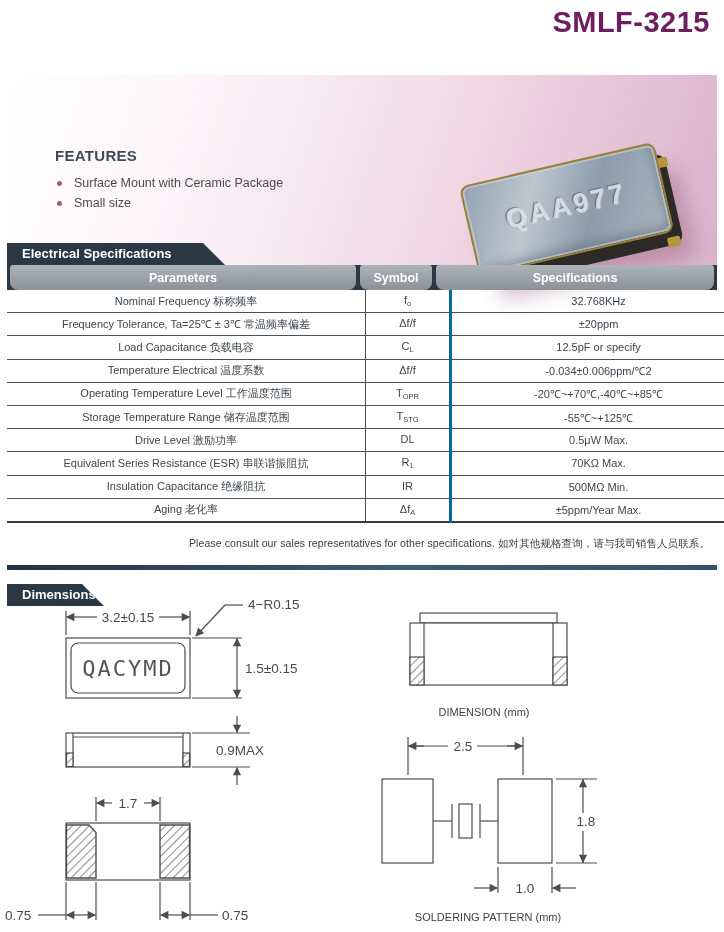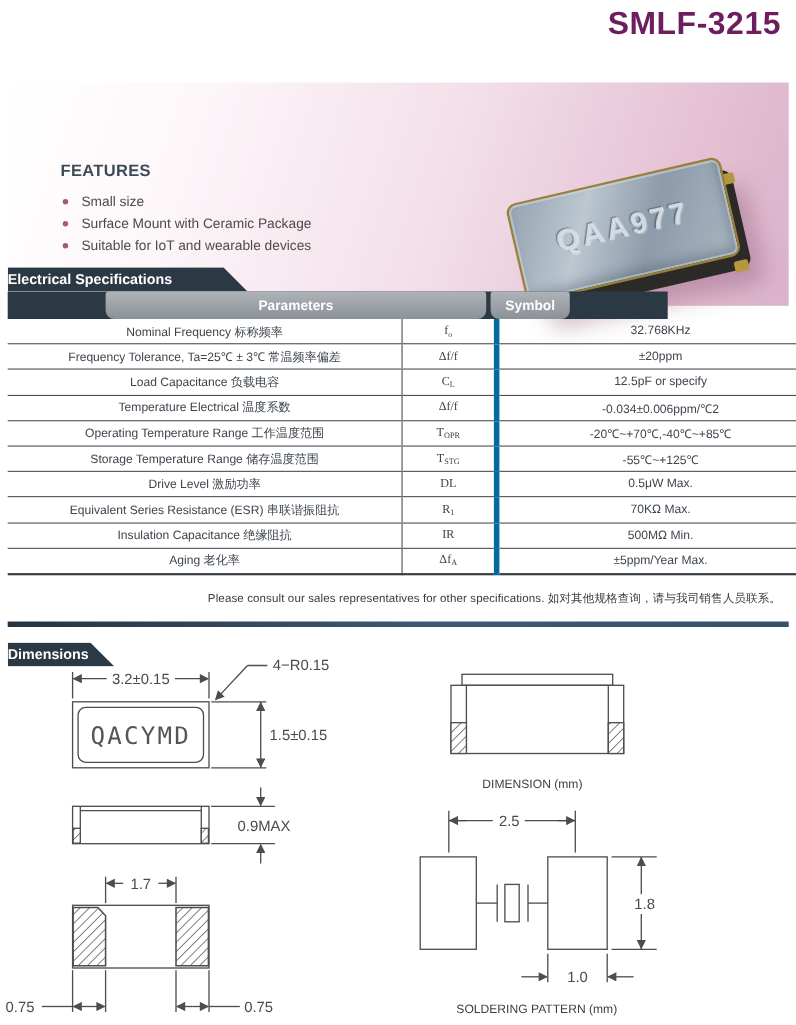--- a/index.html
+++ b/index.html
@@ -53,96 +53,96 @@
   }
   .chip-mark{
     position:absolute;left:0;right:0;top:26px;text-align:center;
     font-size:27px;font-weight:bold;letter-spacing:3px;color:rgba(216,225,233,.9);
     text-shadow:1px 1px 0 rgba(255,255,255,.35), -1px -1px 1px rgba(55,66,78,.55);
   }
   
   .section-tab{
     position:absolute;left:7px;height:22px;line-height:22px;
     background:#2b3945;color:#ffffff;font-size:13px;font-weight:bold;
-    box-sizing:border-box;
+    padding-left:15px;box-sizing:border-box;
   }
   .tab-elec{top:243px;width:218px;clip-path:polygon(0 0,196px 0,218px 100%,0 100%);}
   .tab-dim{top:548px;width:97px;clip-path:polygon(0 0,75px 0,97px 100%,0 100%);margin-top:36px;}
   .dim-bar{
     position:absolute;left:7px;top:565px;width:710px;height:5px;
     background:linear-gradient(90deg,#253341 0%,#3d5a77 55%,#35506b 100%);
   }
   
   .thead-band{
-    position:absolute;left:7px;top:265px;width:600px;height:25px;background:#2b3945;
-    display:flex;gap:4px;padding:0 3px;box-sizing:border-box;align-items:stretch;justify-content:center;
+    position:absolute;left:7px;top:265px;width:710px;height:25px;background:#2b3945;
+    display:flex;gap:4px;padding:0 3px;box-sizing:border-box;align-items:stretch;
   }
   .thead-seg{
     background:linear-gradient(#aeb3b8,#8b9197);
     border-radius:3px 3px 8px 8px;
     color:#ffffff;font-size:12.5px;font-weight:bold;
     display:flex;align-items:center;justify-content:center;
   }
   .seg-param{width:346px;}
   .seg-sym{width:72px;}
   .seg-spec{flex:1;}
   table.spec{
     position:absolute;left:7px;top:290px;width:710px;border-collapse:collapse;table-layout:fixed;
     border-bottom:2px solid #373d44;
   }
   table.spec td{
     height:22.2px;border-bottom:1px solid #4a5056;
     font-size:11px;color:#3d454d;text-align:center;vertical-align:middle;
     padding:0 4px;overflow:hidden;white-space:nowrap;
   }
   td.c-param{width:350px;}
-  td.c-sym{width:75px;border-left:1px solid #4a5056;border-right:5px solid #0369a1;font-family:Liberation Serif, serif;}
+  td.c-sym{width:75px;border-left:1px solid #4a5056;border-right:3px solid #0369a1;}
   td.c-spec{width:285px;}
   td.c-sym sub{font-size:7.5px;vertical-align:-2px;}
   .note{
     position:absolute;top:537px;right:14px;font-size:10.5px;color:#3b3b3b;letter-spacing:.1px;
   }
   
   .drawings{position:absolute;left:0;top:575px;width:724px;height:357px;}
   svg text{font-family:"Liberation Sans",sans-serif;fill:#4a4a4a;}
   .dimtxt{font-size:13.5px;}
   .cap{font-size:11px;fill:#3f3f3f;}
   .marktxt{font-family:"DejaVu Sans Mono",monospace;font-size:22px;letter-spacing:2px;fill:#555;}
 </style>
 </head>
 <body>
 
 <div class="doc-title">SMLF-3215</div>
 
 <div class="banner">
   <div class="features-heading">FEATURES</div>
   <ul class="features-list">
+    <li>Surface Mount with Ceramic Package</li>
     <li>Small size</li>
-    <li>Surface Mount with Ceramic Package</li>
-    <li>Suitable for IoT and wearable devices</li>
   </ul>
   <div class="chip-wrap">
     <div class="chip">
       <div class="chip-base">
         <div class="chip-pad pad-bl"></div>
         <div class="chip-pad pad-br"></div>
         <div class="chip-pad pad-tr"></div>
       </div>
       <div class="chip-lid">
         <div class="chip-mark">QAA977</div>
       </div>
     </div>
   </div>
 </div>
 
 <div class="section-tab tab-elec">Electrical Specifications</div>
 
 <div class="thead-band">
   <div class="thead-seg seg-param">Parameters</div>
   <div class="thead-seg seg-sym">Symbol</div>
+  <div class="thead-seg seg-spec">Specifications</div>
 </div>
 
 <table class="spec">
   <tbody>
     <tr>
       <td class="c-param">Nominal Frequency 标称频率</td>
       <td class="c-sym"><span>f</span><sub>o</sub></td>
       <td class="c-spec">32.768KHz</td>
     </tr>
     <tr>
@@ -154,21 +154,21 @@
       <td class="c-param">Load Capacitance 负载电容</td>
       <td class="c-sym"><span>C</span><sub>L</sub></td>
       <td class="c-spec">12.5pF or specify</td>
     </tr>
     <tr>
       <td class="c-param">Temperature Electrical 温度系数</td>
       <td class="c-sym"><span>Δf/f</span><sub></sub></td>
       <td class="c-spec">-0.034±0.006ppm/℃2</td>
     </tr>
     <tr>
-      <td class="c-param">Operating Temperature Range 工作温度范围</td>
+      <td class="c-param">Operating Temperature Level 工作温度范围</td>
       <td class="c-sym"><span>T</span><sub>OPR</sub></td>
       <td class="c-spec">-20℃~+70℃,-40℃~+85℃</td>
     </tr>
     <tr>
       <td class="c-param">Storage Temperature Range 储存温度范围</td>
       <td class="c-sym"><span>T</span><sub>STG</sub></td>
       <td class="c-spec">-55℃~+125℃</td>
     </tr>
     <tr>
       <td class="c-param">Drive Level 激励功率</td>

